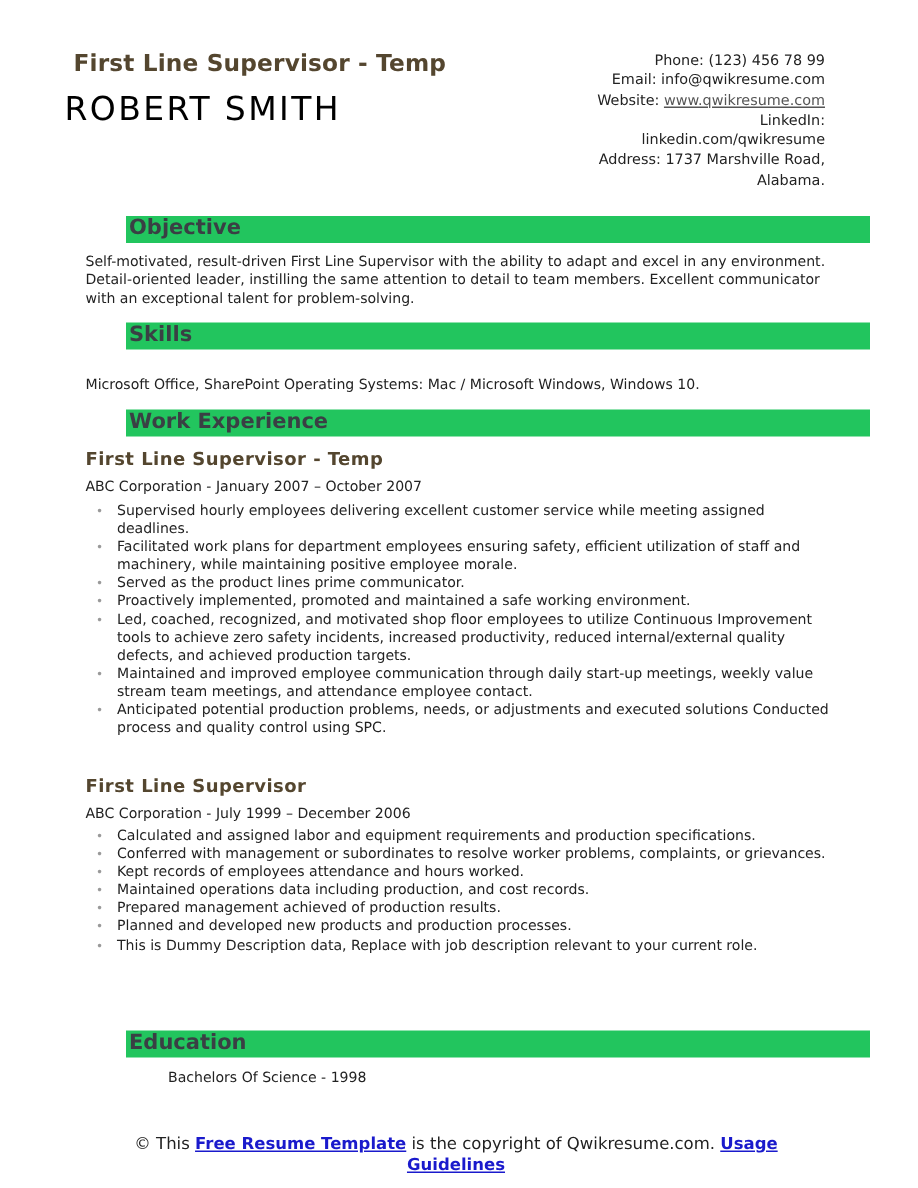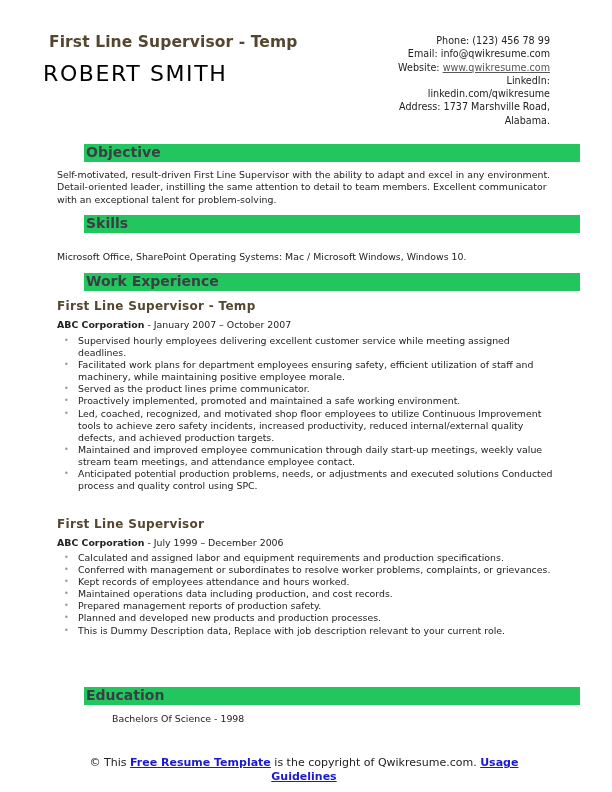--- a/index.html
+++ b/index.html
@@ -45,21 +45,21 @@
     }
 
     .job-head {
       position: absolute; left: 57px;
       font-size: 12px; font-weight: bold; color: #54462f; letter-spacing: 0.3px;
     }
     .job-meta {
       position: absolute; left: 57px;
       font-size: 9.4px; color: #222;
     }
-    .job-meta b { font-weight: bold; }
+    .job-meta b { font-weight: normal; }
 
     ul.bullets {
       position: absolute; left: 64px; width: 490px;
       list-style: none; font-size: 9.4px; line-height: 12.1px; color: #222;
     }
     ul.bullets li { position: relative; padding-left: 14px; }
     ul.bullets li::before {
       content: "•"; position: absolute; left: 0; top: 0; color: #999; font-size: 8px;
     }
 
@@ -118,21 +118,21 @@
     <li>Anticipated potential production problems, needs, or adjustments and executed solutions Conducted process and quality control using SPC.</li>
   </ul>
 
   <div class="job-head" style="top:517px;text-align:right;">First Line Supervisor</div>
   <div class="job-meta" style="top:537px;"><b>ABC Corporation</b><span> - July 1999 – December 2006</span></div>
   <ul class="bullets" style="top:552px;">
     <li>Calculated and assigned labor and equipment requirements and production specifications.</li>
     <li>Conferred with management or subordinates to resolve worker problems, complaints, or grievances.</li>
     <li>Kept records of employees attendance and hours worked.</li>
     <li>Maintained operations data including production, and cost records.</li>
-    <li>Prepared management reports of production safety.</li>
+    <li>Prepared management achieved of production results.</li>
     <li>Planned and developed new products and production processes.</li>
     <li>This is Dummy Description data, Replace with job description relevant to your current role.</li>
   </ul>
 
   <div class="section-bar" style="top:687px;">
     <span>Education</span>
   </div>
   <div class="edu-line" style="top:713px;">Bachelors Of Science - 1998</div>
 
   <div class="footer">

